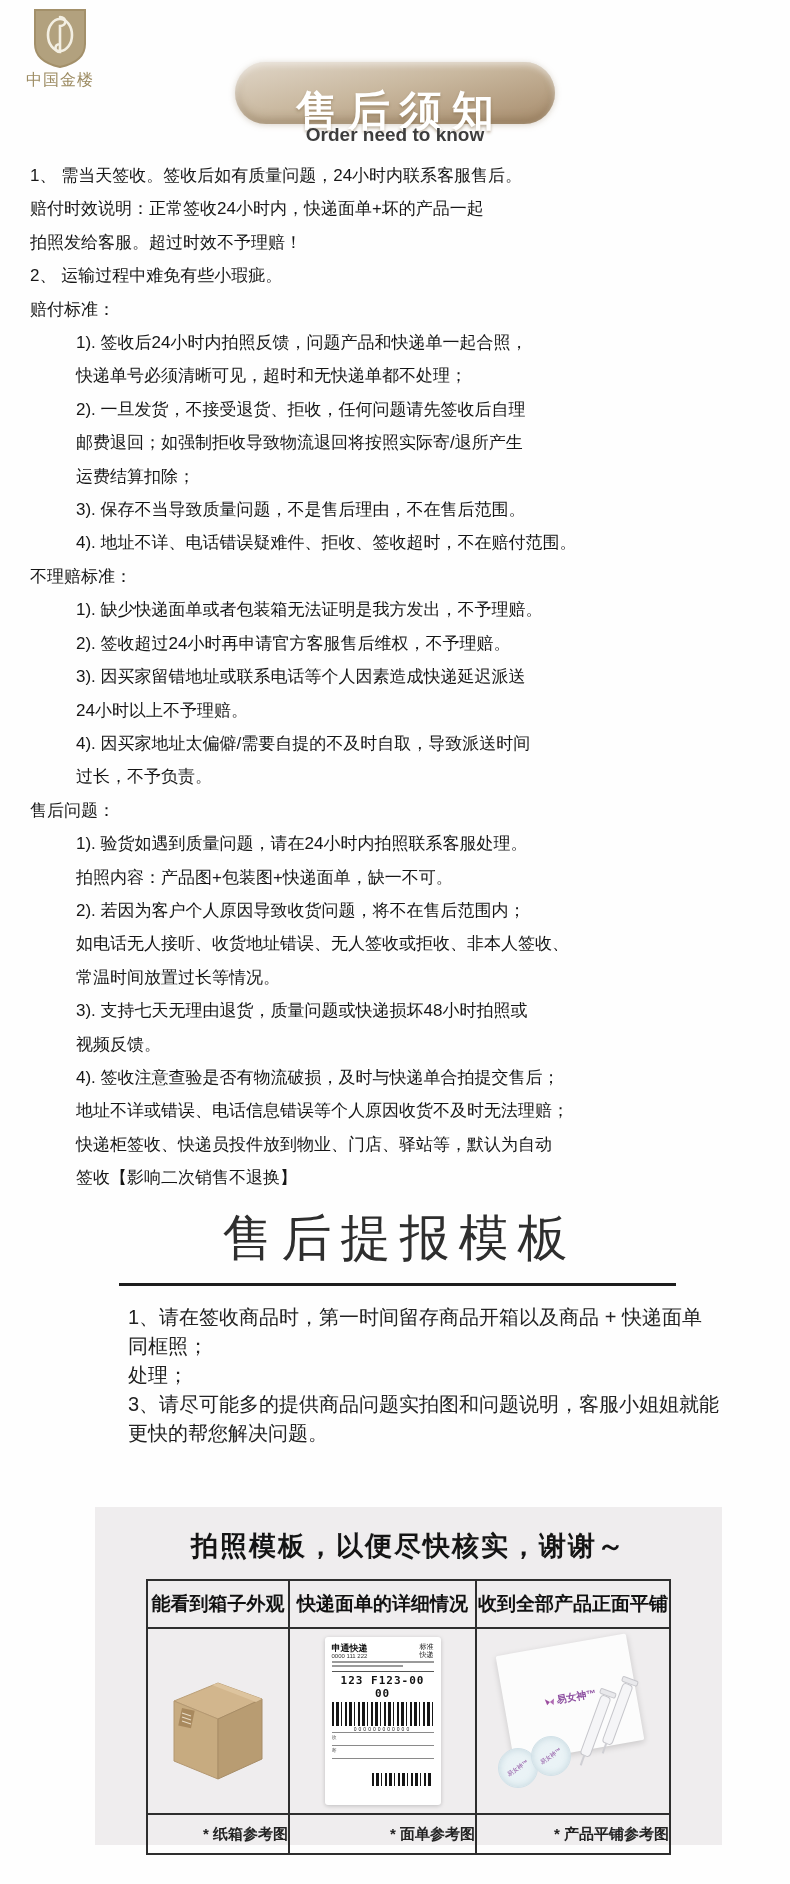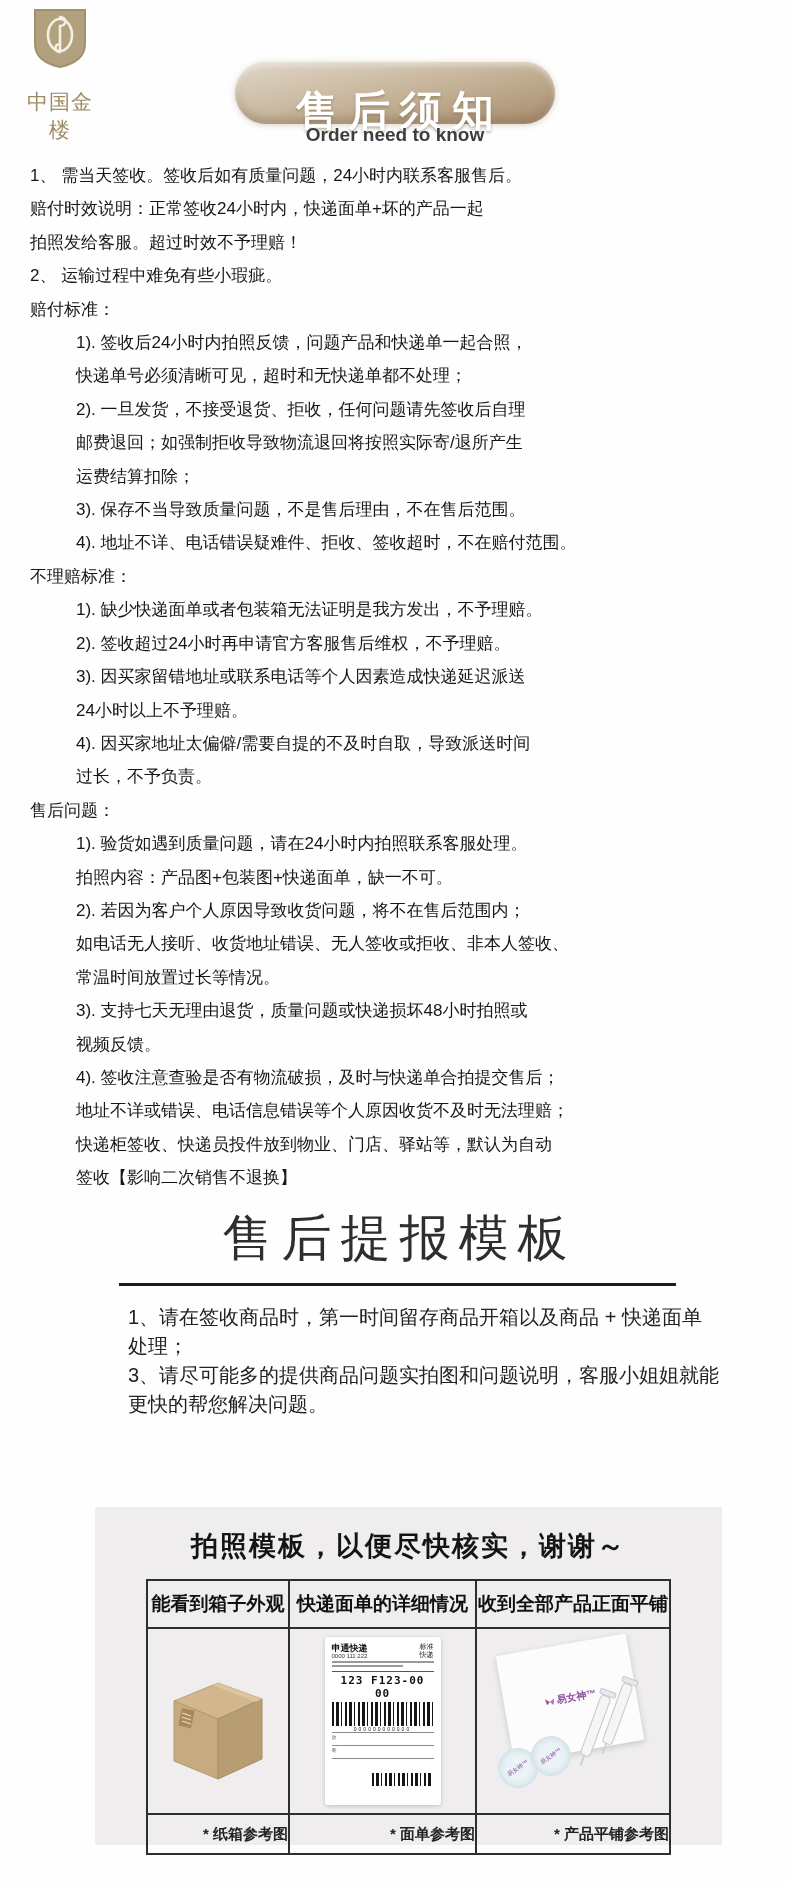--- a/index.html
+++ b/index.html
@@ -3,21 +3,21 @@
 <meta charset="utf-8">
 <style>
   html,body{margin:0;padding:0;}
   body{
     width:790px;height:1884px;position:relative;background:#fefefe;
     font-family:"Liberation Sans","DejaVu Sans",sans-serif;color:#161616;overflow:hidden;
   }
   
   .brand{position:absolute;left:18px;top:8px;width:84px;text-align:center;}
   .brand-shield{display:block;margin:0 auto;}
-  .brand-name{margin-top:20px;font-size:21px;letter-spacing:1px;color:#9c8b62;}
+  .brand-name{margin-top:2px;font-size:16px;letter-spacing:1px;color:#9c8b62;}
   
   .pill{
     position:absolute;left:235px;top:62px;width:320px;height:62px;border-radius:32px;
     background:linear-gradient(168deg,#e0d6c8 0%,#c9b89f 45%,#a78c6c 100%);
     box-shadow:inset 0 3px 6px rgba(255,255,255,.55), inset 0 -5px 10px rgba(110,85,55,.35), 0 1px 6px rgba(150,130,100,.35);
     display:flex;align-items:center;justify-content:center;
   }
   .pill-text{
     color:#fff;font-size:42px;font-weight:bold;letter-spacing:10px;text-indent:10px;
     text-shadow:0 2px 3px rgba(120,95,60,.45);
@@ -165,20 +165,21 @@
 
     <div class="notice-line indent-1">签收【影响二次销售不退换】</div>
   </div>
 
 <div class="tpl-title">售后提报模板</div>
 <div class="tpl-divider"></div>
 <div class="tpl-lines">
 
     <div class="tpl-line">1、请在签收商品时，第一时间留存商品开箱以及商品 + 快递面单</div>
 
+    <div class="tpl-line">同框照；</div>
 
 
     <div class="tpl-line">处理；</div>
 
     <div class="tpl-line">3、请尽可能多的提供商品问题实拍图和问题说明，客服小姐姐就能</div>
 
     <div class="tpl-line">更快的帮您解决问题。</div>
   </div>
 
 <div class="photo-box">

